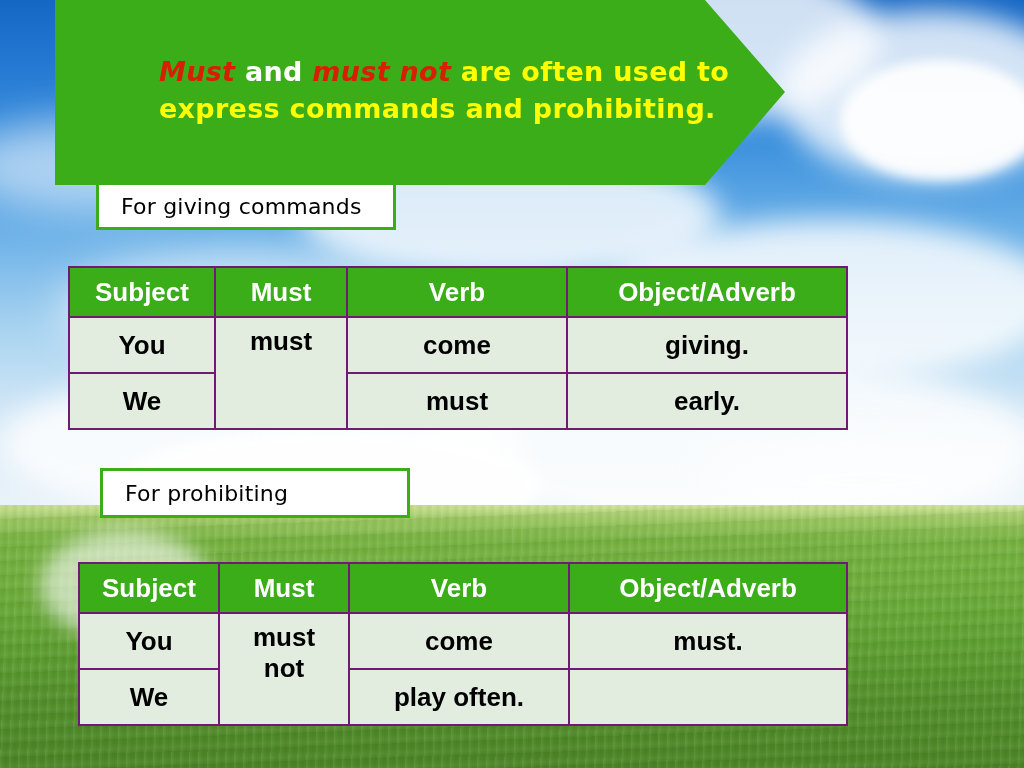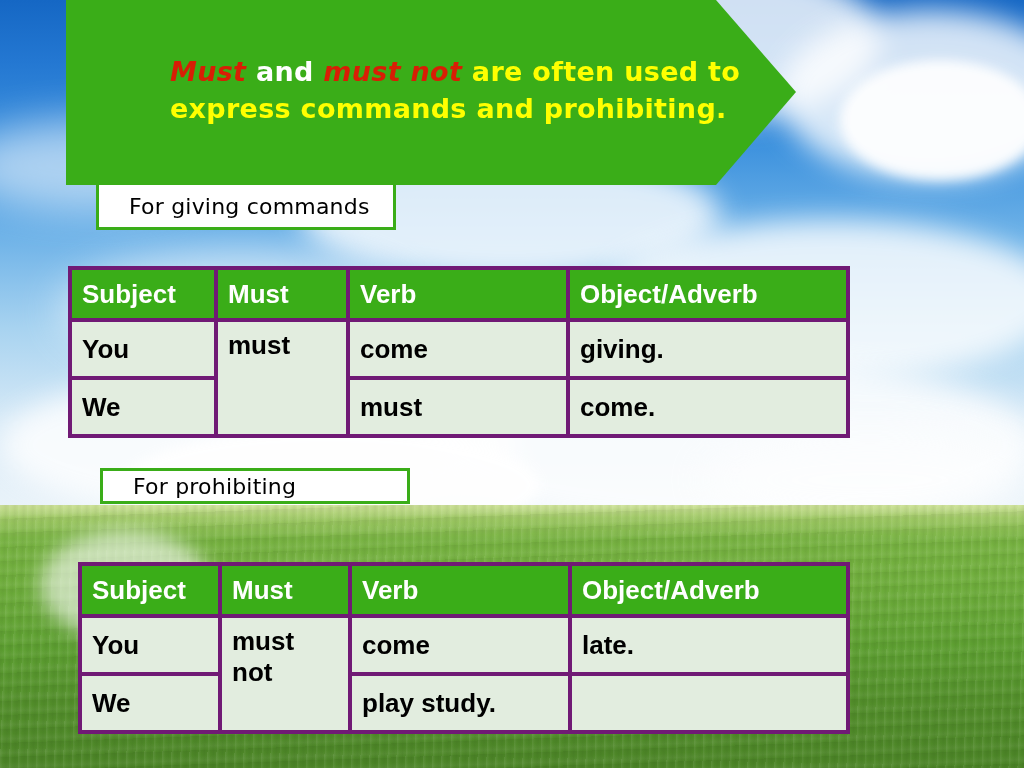--- a/index.html
+++ b/index.html
@@ -63,21 +63,21 @@
     border-radius: 50%;
     filter: blur(6px);
     opacity: .92;
   }
   .cloud.soft { filter: blur(14px); opacity: .8; }
   .cloud.faint { filter: blur(20px); opacity: .55; }
 
   
   .arrow-wrap {
     position: absolute;
-    left: 66px; top: 0px;
+    left: 55px; top: 0px;
     width: 730px;
     height: 213px;
   }
   .arrow-svg { position: absolute; left: 0; top: 0; }
   .banner-box {
     position: absolute;
     left: 58px;
     top: 40px;
     width: 598px;
     height: 100px;
@@ -101,46 +101,46 @@
   .tx-yellow { color: #ffff00; }
 
   
   .label-box {
     position: absolute;
     background: #ffffff;
     border: 3px solid #3aad18;
     box-sizing: border-box;
     display: flex;
     align-items: center;
-    padding-left: 30px;
+    padding-left: 22px;
   }
   .label-box span {
     font-family: "DejaVu Sans", sans-serif;
     font-size: 22px;
     color: #000000;
     letter-spacing: .2px;
   }
   #label-commands { left: 96px; top: 182px; width: 300px; height: 48px; }
-  #label-prohibiting { left: 100px; top: 468px; width: 310px; height: 36px; }
+  #label-prohibiting { left: 100px; top: 468px; width: 310px; height: 50px; }
 
   
   .gtable {
     position: absolute;
     border-collapse: collapse;
     table-layout: fixed;
     background: transparent;
   }
   .gtable td, .gtable th {
-    border: 4px solid #701a75;
+    border: 2px solid #701a75;
     padding: 0 10px;
     font-family: "Liberation Sans", sans-serif;
     font-weight: bold;
     font-size: 26px;
     color: #000000;
-    text-align: left;
+    text-align: center;
     vertical-align: middle;
   }
   .gtable th {
     background: #3aad18;
     color: #ffffff;
     height: 48px;
     font-size: 26px;
   }
   .gtable td {
     background: #e2eddf;
@@ -208,21 +208,21 @@
     </tr>
     <tr>
       <td>You</td>
       <td rowspan="2" style="vertical-align:top; padding-top:8px;">must</td>
       <td>come</td>
       <td>giving.</td>
     </tr>
     <tr>
       <td>We</td>
       <td>must</td>
-      <td>come.</td>
+      <td>early.</td>
     </tr>
   </tbody>
     </table>
 
   <div class="label-box" id="label-prohibiting">
     <span>For prohibiting</span>
   </div>
 
   <table class="gtable" id="table-prohibit">
     <colgroup>
@@ -235,23 +235,23 @@
         <tr>
       <th>Subject</th>
       <th>Must</th>
       <th>Verb</th>
       <th>Object/Adverb</th>
     </tr>
     <tr>
       <td>You</td>
       <td rowspan="2" style="vertical-align:top; padding-top:8px;">must not</td>
       <td>come</td>
-      <td>late.</td>
+      <td>must.</td>
     </tr>
     <tr>
       <td>We</td>
-      <td>play study.</td>
+      <td>play often.</td>
       <td class="empty"></td>
     </tr>
   </tbody>
     </table>
 
 </div>
 
 </body></html>

